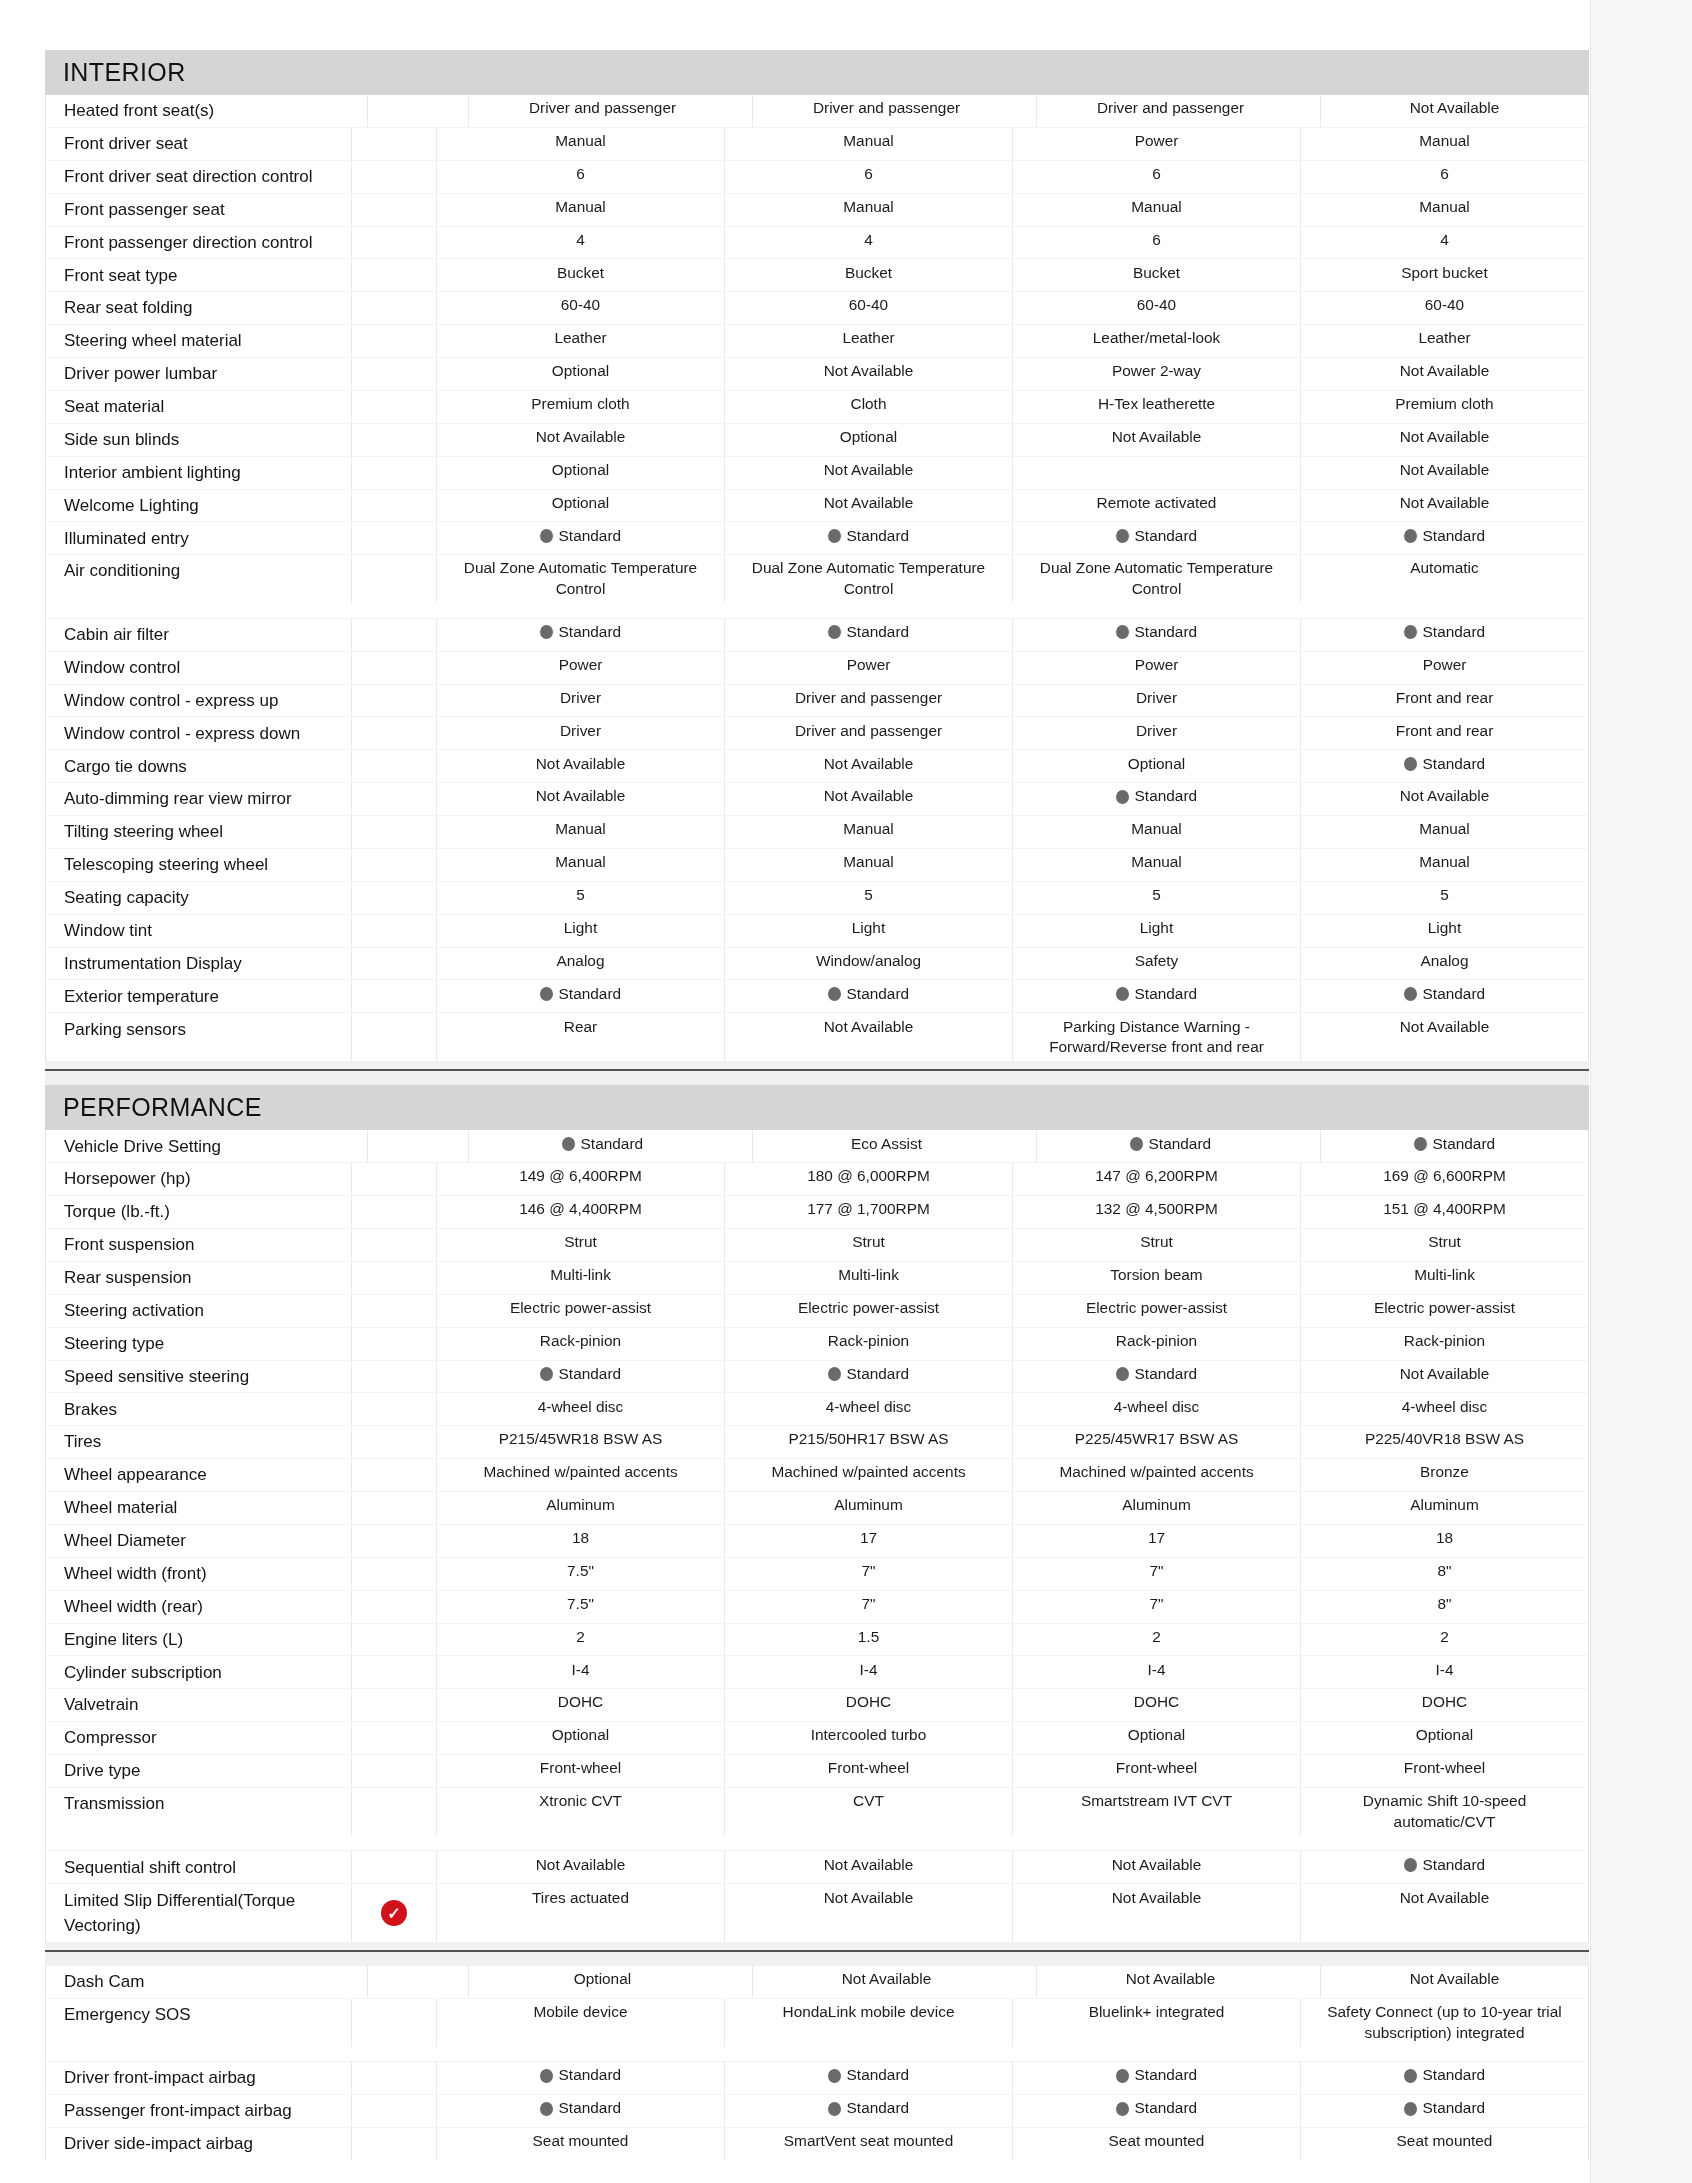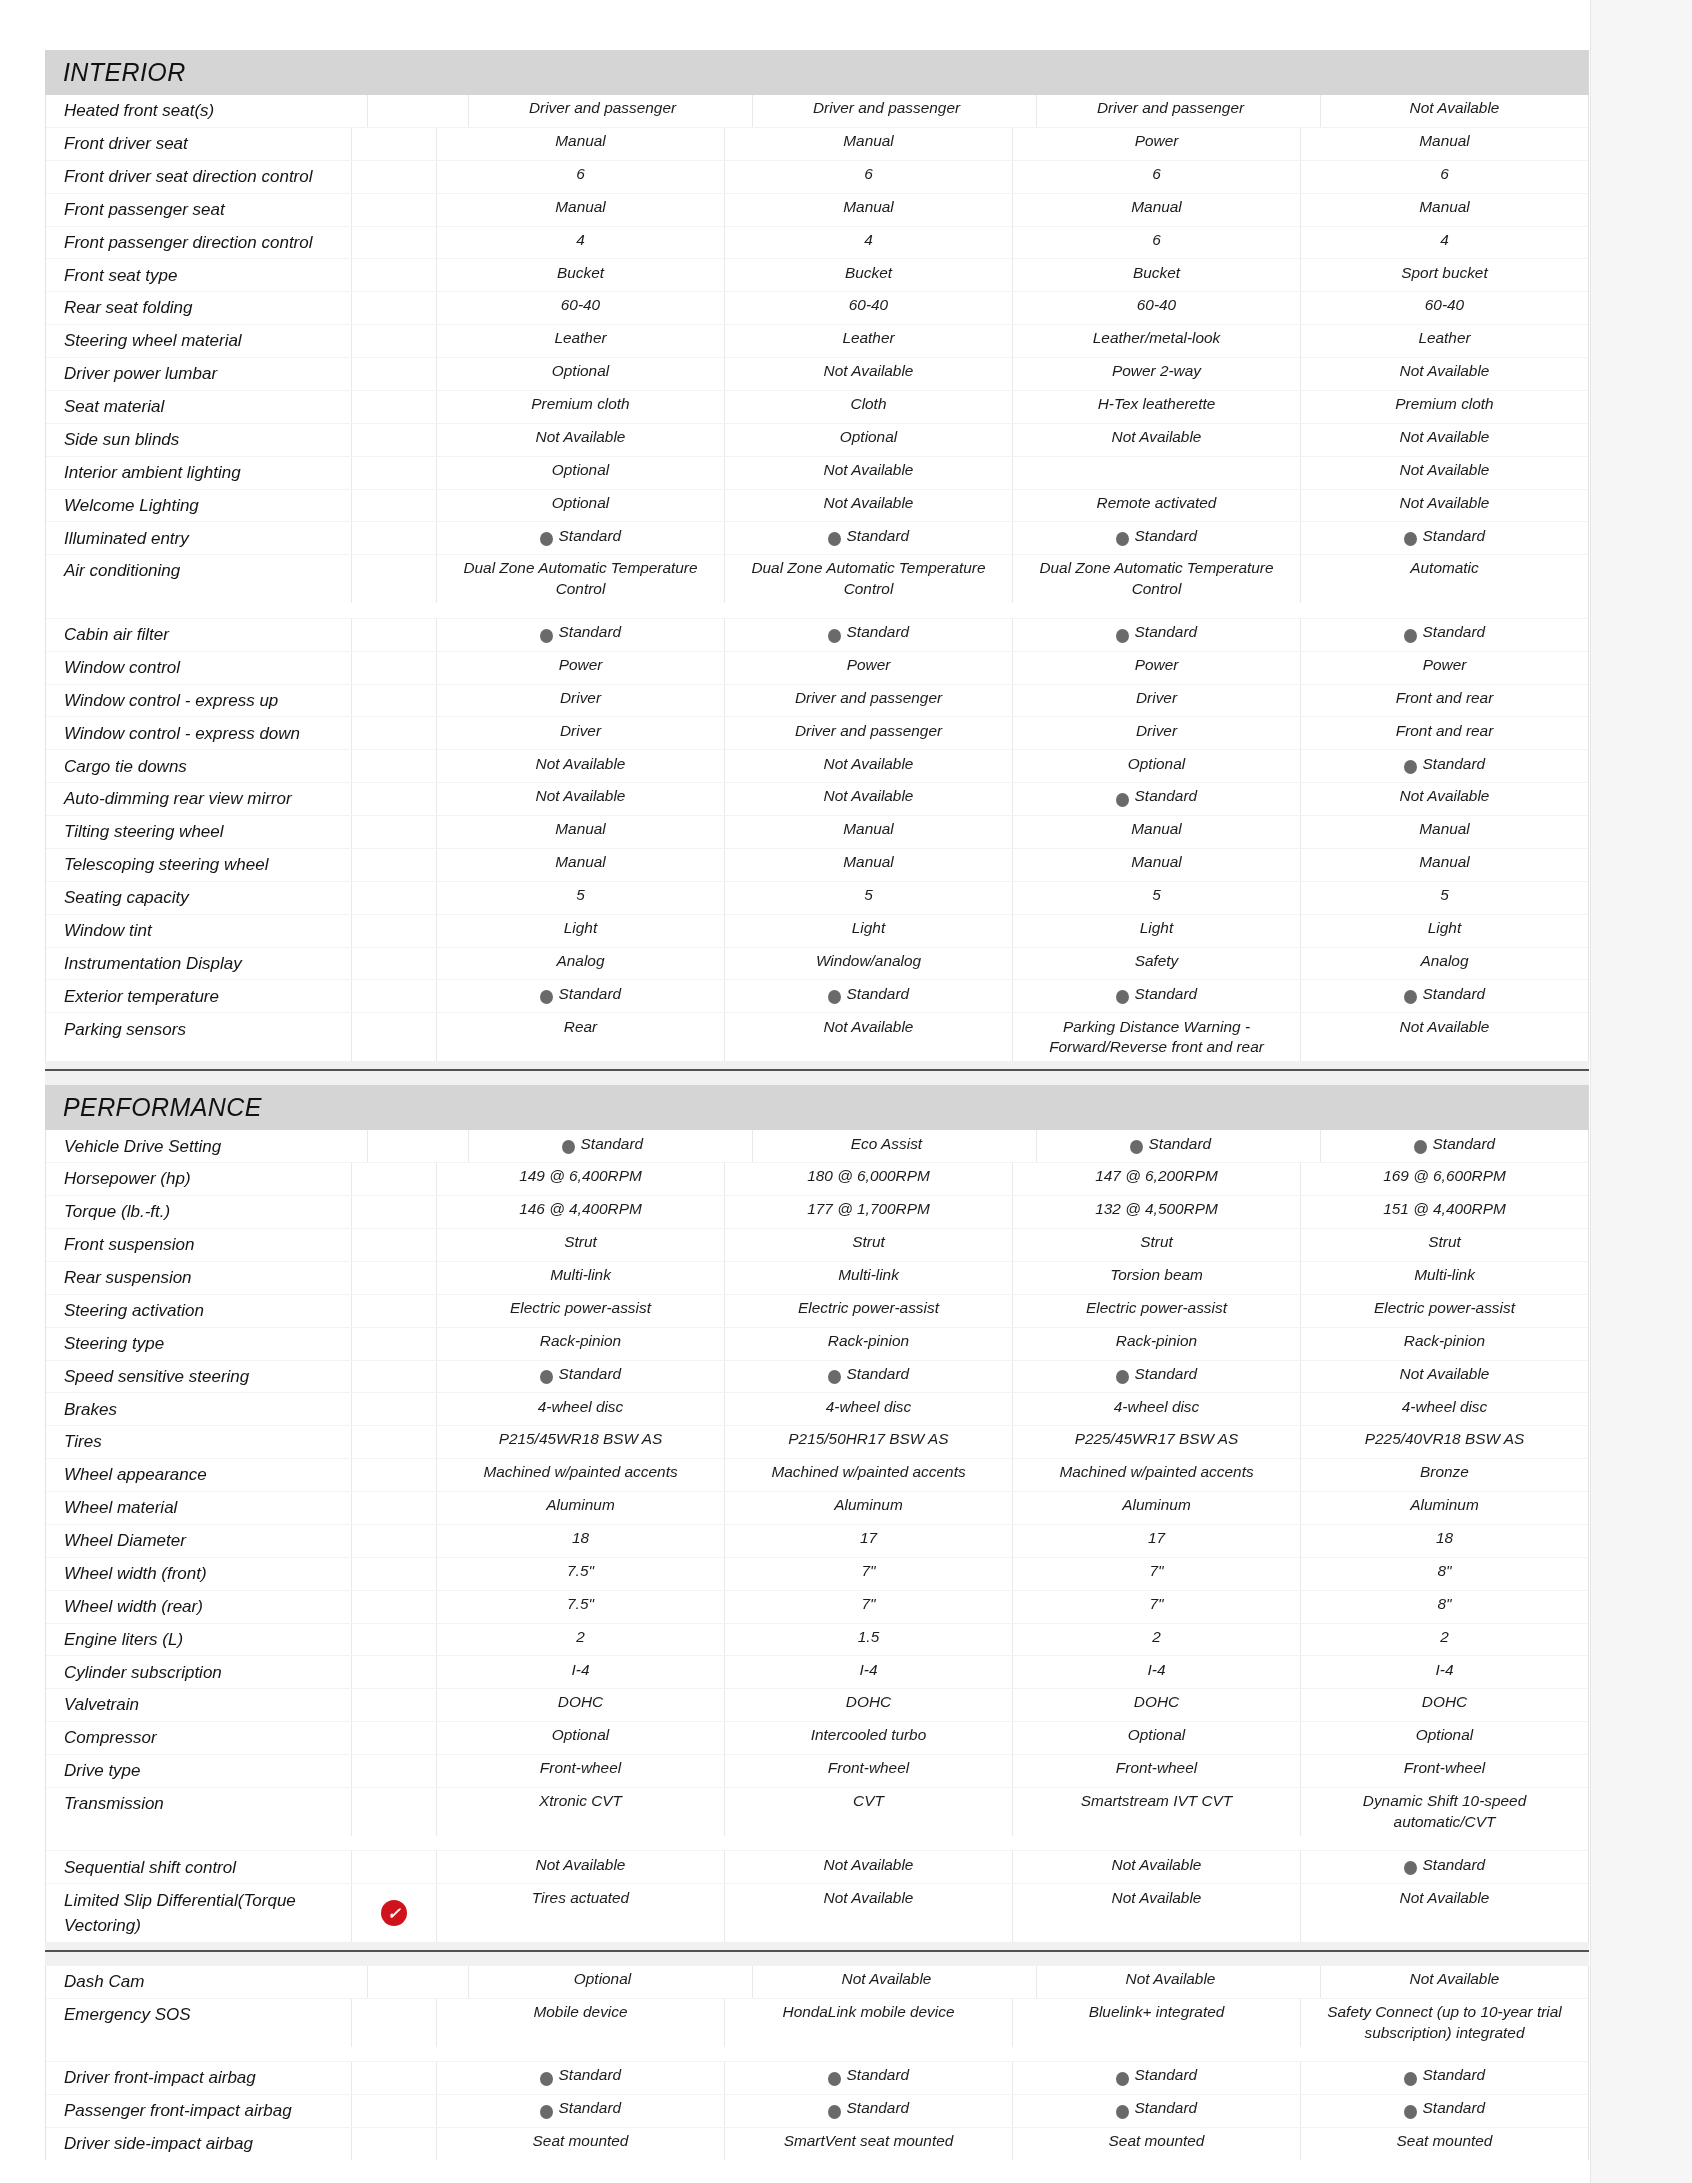--- a/index.html
+++ b/index.html
@@ -10,21 +10,21 @@
     color:#1c1c1c;
     -webkit-font-smoothing:antialiased;
   }
   .right-gutter{
     position:absolute;top:0;right:0;width:102px;height:100%;
     background:#f6f6f6;border-left:0.8px solid #e8e8e8;
   }
   .comparison{
     position:absolute;left:45px;top:50px;width:1544px;
   }
-  .section{margin:0;font-style:italic;}
+  .section{margin:0;}
   .section-header{
     background:#d5d5d5;height:45px;display:flex;align-items:center;
     padding-left:18px;font-size:25px;letter-spacing:0.4px;color:#111;
   }
   .section-body{
     background:#ffffff;border-left:0.8px solid #e2e2e2;border-right:0.8px solid #e2e2e2;
   }
   .spec-row{
     display:grid;
     grid-template-columns:305px 85px repeat(4, 1fr);
@@ -41,21 +41,21 @@
   }
   .label-cell{
     justify-content:flex-start;text-align:left;
     padding:3.2px 37px 3.2px 18px;
     font-size:17px;line-height:1.5;color:#141414;
     border-left:none;
   }
   .check-cell{
     justify-content:center;align-items:center;padding:1.6px 3.2px;
   }
-  .std{display:inline-flex;align-items:flex-end;white-space:nowrap;}
+  .std{display:inline-flex;align-items:center;white-space:nowrap;}
   .std-dot{
     width:13px;height:14px;border-radius:50%;
     background:#6a6a6a;display:inline-block;margin-right:5.7px;flex:0 0 auto;
   }
   .check-badge{
     width:26px;height:26px;border-radius:50%;
     background:#d0121b;color:#ffffff;
     display:inline-flex;align-items:center;justify-content:center;
     font-size:16.2px;font-weight:bold;line-height:1;
   }

